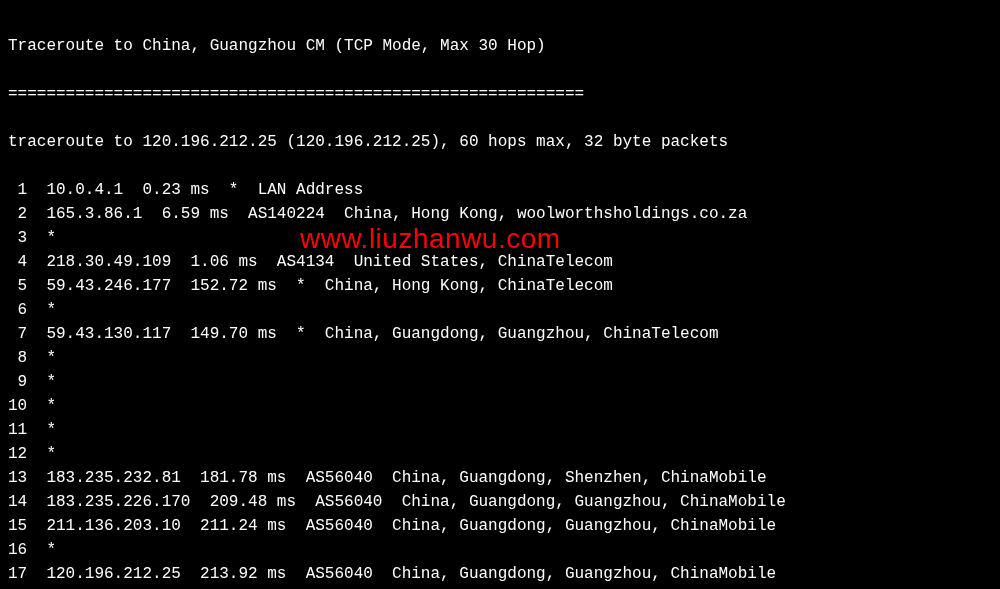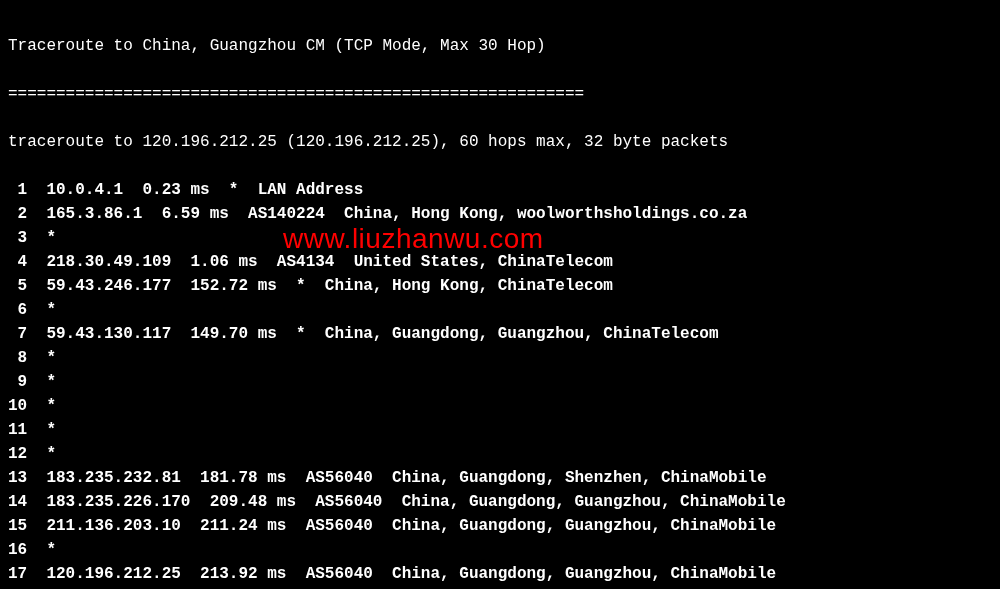--- a/index.html
+++ b/index.html
@@ -16,26 +16,25 @@
   }
   .terminal {
     padding: 10px 8px;
     white-space: pre;
   }
   .title-line, .divider-line, .cmd-line {
     display: block;
   }
   .hop-row {
     display: block;
-    font-weight: bold;
   }
   .watermark {
     position: absolute;
     top: 218px;
-    left: 283px;
+    left: 300px;
     color: #ff0000;
     font-family: Arial, sans-serif;
     font-size: 28px;
     font-weight: normal;
     letter-spacing: 0.5px;
     pointer-events: none;
   }
 </style>
 </head>
 <body>

